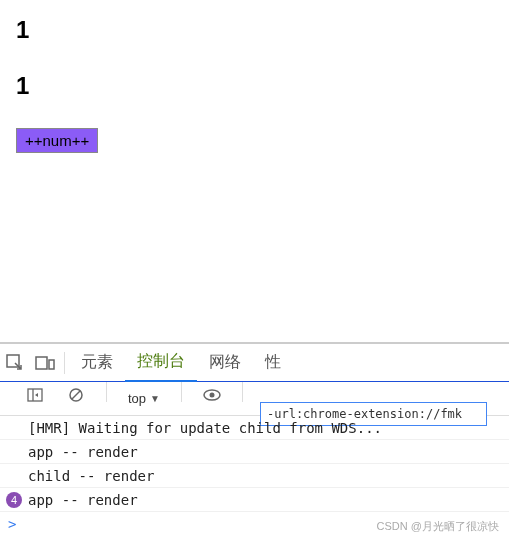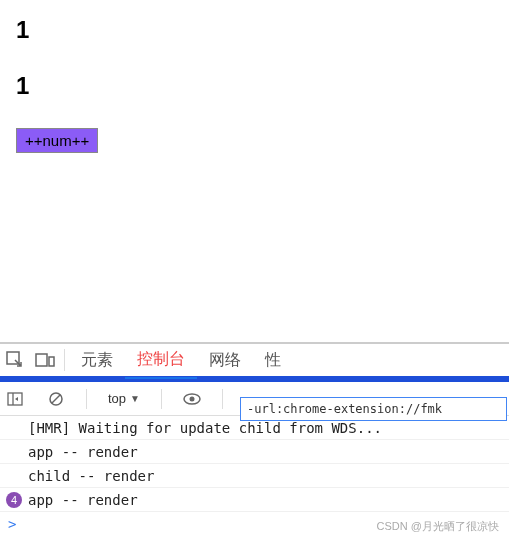--- a/index.html
+++ b/index.html
@@ -1,26 +1,26 @@
 <!DOCTYPE html>
 <html><head>
 <meta charset="utf-8">
 <style>
 * { box-sizing: border-box; margin: 0; padding: 0; }
 body { font-family: Arial, sans-serif; width: 509px; height: 536px; background: #fff; overflow: hidden; position: relative; }
 .page { padding: 16px; }
 .num { font-size: 24px; font-weight: bold; margin-bottom: 28px; color: #000; }
 .btn { border: 1px solid #888; background: #8b5cf6; padding: 3px 8px; font-size: 15px; font-family: Arial, sans-serif; cursor: pointer; }
 .devtools { position: absolute; left: 0; right: 0; bottom: 0; border-top: 2px solid #ccc; background: #fff; }
-.tabbar { display: flex; align-items: center; height: 38px; border-bottom: 6px solid #1d4ed8; color: #555; font-size: 16px; }
+.tabbar { display: flex; align-items: center; height: 38px; border-bottom: 1px solid #1d4ed8; color: #555; font-size: 16px; }
 .tabbar .iconbtn { width: 30px; height: 38px; display: flex; align-items: center; justify-content: center; color: #666; }
 .tabbar .sep { width: 1px; height: 22px; background: #ddd; margin: 0 4px; }
 .tab { padding: 0 12px; height: 38px; display: flex; align-items: center; cursor: pointer; color: #555; }
-.tab.active { color: #ef4444; border-bottom: 2px solid #1a73e8; }
-.toolbar { display: flex; align-items: center; height: 34px; border-bottom: 1px solid #ddd; padding: 0 2px; gap: 15px; }
+.tab.active { color: #4d7c0f; border-bottom: 2px solid #1a73e8; }
+.toolbar { display: flex; height: 34px; border-bottom: 1px solid #ddd; padding: 0 22px; gap: 15px; }
 .toolbar .tbtn { width: 26px; height: 26px; display: flex; align-items: center; justify-content: center; color: #666; }
 .toolbar .sep2 { width: 1px; height: 20px; background: #ddd; margin: 0 2px; }
 .context { display: flex; align-items: center; gap: 4px; font-size: 13px; color: #333; padding: 0 4px; }
 .context .caret { font-size: 10px; color: #555; }
 .filter { flex: 1; border: 1px solid #4285f4; height: 24px; padding: 0 6px; font-size: 12px; font-family: monospace; color: #333; background: #fff; display: flex; align-items: center; overflow: hidden; white-space: nowrap; margin-top: 20px; }
 .loglist { font-family: Consolas, monospace; font-size: 14px; }
 .logrow { display: flex; align-items: center; height: 24px; border-bottom: 1px solid #f0f0f0; padding: 0 6px 0 28px; color: #222; position: relative; white-space: nowrap; overflow: hidden; }
 .logrow .badge { position: absolute; left: 6px; width: 16px; height: 16px; border-radius: 50%; background: #8a4db3; color: #fff; font-size: 11px; display: flex; align-items: center; justify-content: center; font-family: Arial; }
 .watermark { position: absolute; right: 8px; color: #d00; font-family: "Times New Roman", serif; font-size: 15px; }
 .prompt { height: 24px; display: flex; align-items: center; padding-left: 8px; color: #367cf1; font-size: 14px; font-family: monospace; }

